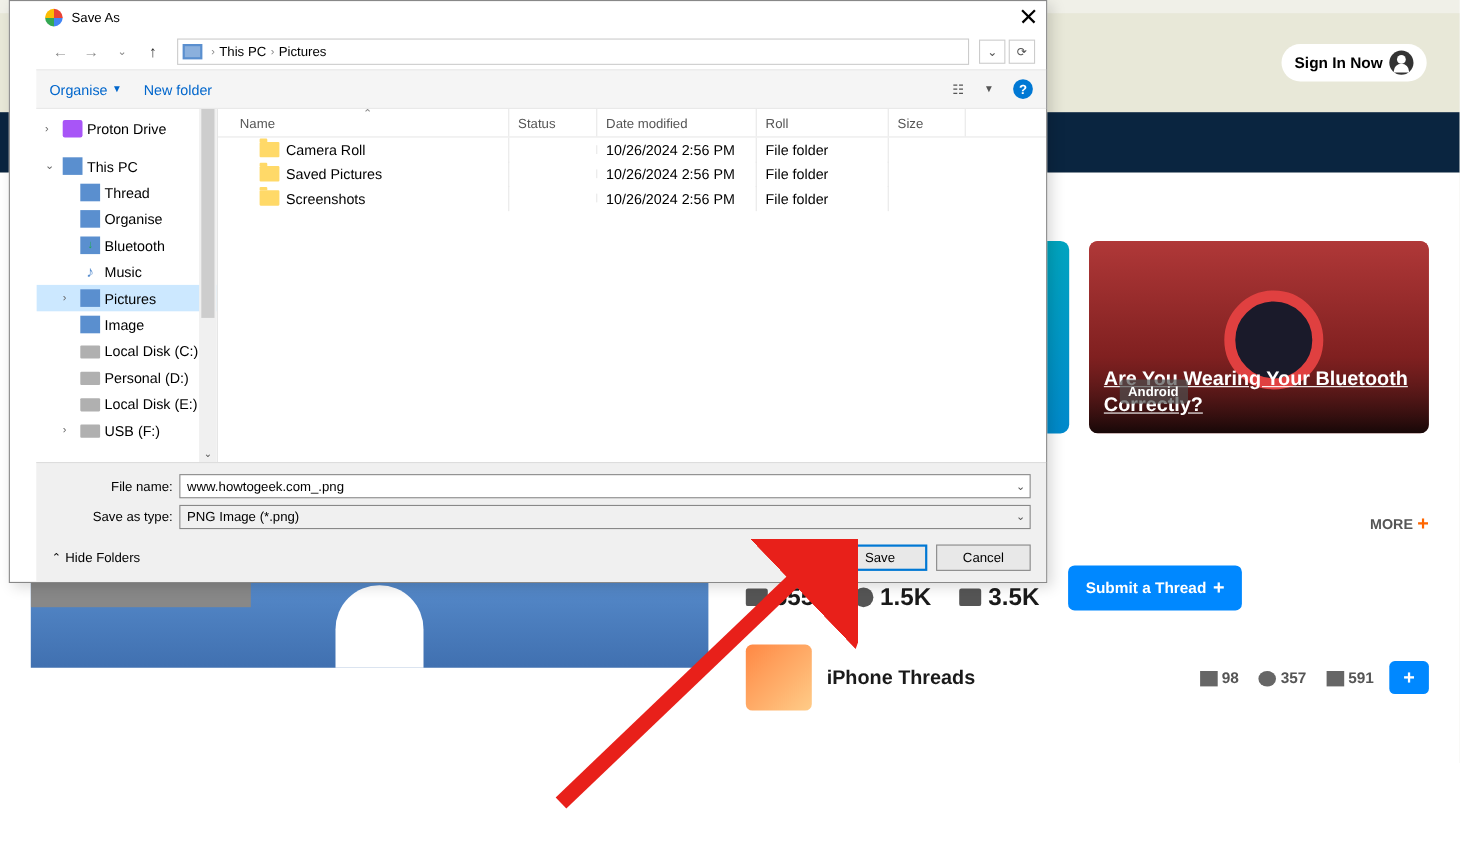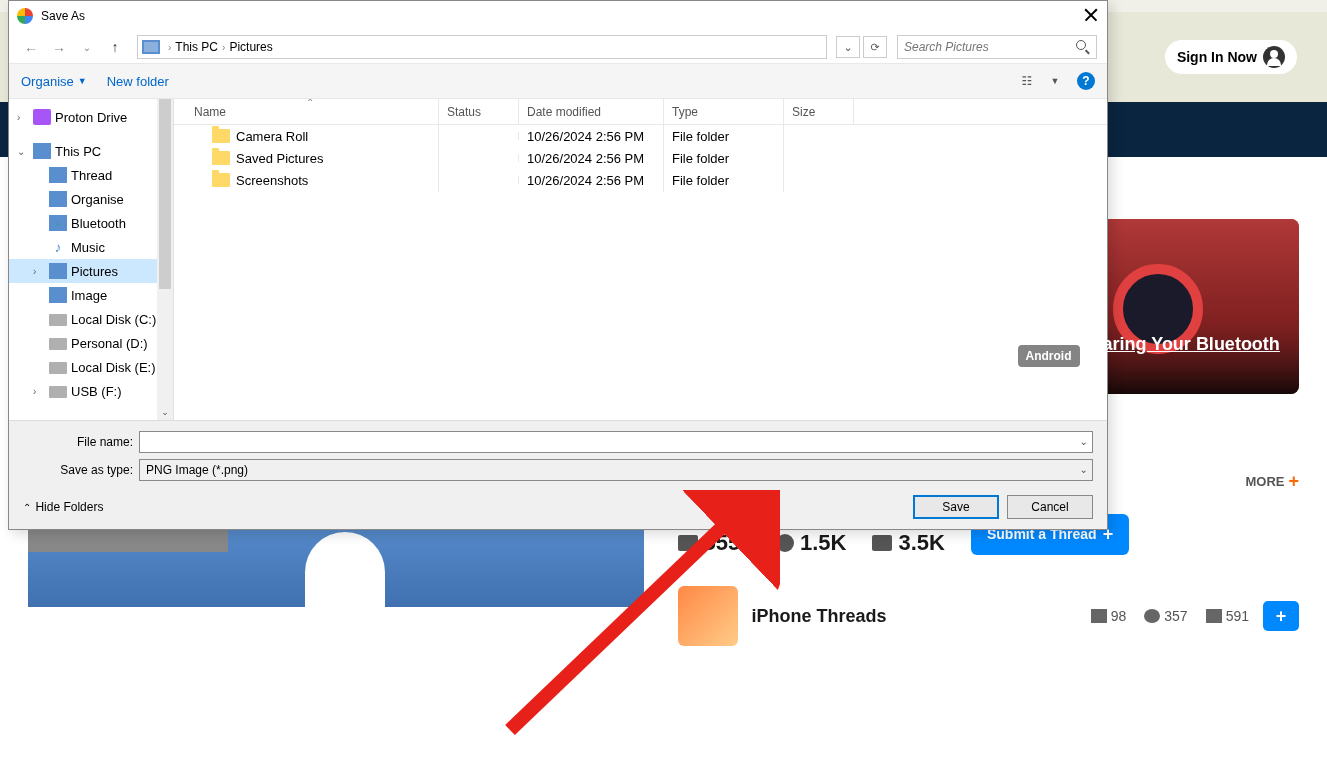--- a/index.html
+++ b/index.html
@@ -27,21 +27,21 @@
 
 .promo1-img { position: absolute; inset: 0; background: linear-gradient(to bottom, #d8c8b0 0%, #a08060 60%, rgba(0,0,0,0.6) 100%); }
 .promo1-img::before { content: ''; position: absolute; top: 30px; left: 40%; width: 100px; height: 60px; background: #222; border-radius: 4px; }
 .promo1-content { position: relative; z-index: 1; }
 .promo2-img { position: absolute; inset: 0; background: linear-gradient(to bottom, #b03838 0%, #802020 60%, rgba(0,0,0,0.6) 100%); }
 .promo2-img::before { content: ''; position: absolute; top: 45px; left: 40%; width: 70px; height: 70px; background: #1a1a2a; border-radius: 50%; border: 10px solid #e04040; }
 .promo2-content { position: relative; z-index: 1; }
 
 .sections-row { display: flex; gap: 28px; margin-top: 72px; }
 .section { flex: 1; }
-.section-header { display: flex; align-items: flex-end; justify-content: space-between; margin-bottom: 20px; }
+.section-header { display: flex; align-items: flex-start; justify-content: space-between; margin-bottom: 20px; }
 .section-title { font-size: 22px; font-weight: 800; color: #1a1a1a; display: flex; align-items: center; gap: 10px; }
 .threads-icon { display: inline-block; width: 24px; height: 20px; background: #333; border-radius: 3px; position: relative; }
 .threads-icon::after { content: ''; position: absolute; bottom: -5px; left: 4px; width: 0; height: 0; border-left: 5px solid transparent; border-right: 5px solid transparent; border-top: 6px solid #333; }
 .more-link { color: #555; font-weight: bold; font-size: 13px; display: flex; align-items: center; gap: 4px; cursor: pointer; }
 .more-link .plus { color: #ff6600; font-size: 18px; font-weight: bold; }
 .review-img { width: 616px; height: 95px; background: linear-gradient(to bottom, #5a8fcf 0%, #4070b0 100%); border-radius: 6px 6px 0 0; position: relative; overflow: hidden; }
 .review-img::before { content: ''; position: absolute; top: 20px; left: 45%; width: 80px; height: 120px; background: #fff; border-radius: 40px; }
 .review-img::after { content: ''; position: absolute; top: 0; left: 0; width: 200px; height: 40px; background: #888; }
 
 .thread-stats { display: flex; gap: 26px; align-items: center; }
@@ -52,26 +52,26 @@
 .stat-icon.users { border-radius: 50%; width: 18px; height: 18px; }
 .stat-icon.posts { position: relative; }
 .stat-value { font-size: 22px; font-weight: 800; color: #1a1a1a; }
 .submit-btn { background: #0088ff; color: #fff; padding: 10px 16px; border-radius: 6px; font-weight: bold; font-size: 14px; display: flex; align-items: center; gap: 6px; cursor: pointer; }
 .submit-btn .plus-w { font-size: 18px; }
 
 .thread-item { display: flex; align-items: center; gap: 14px; margin-top: 30px; padding-bottom: 10px; }
 .thread-thumb { width: 60px; height: 60px; border-radius: 6px; background: linear-gradient(135deg, #ff8844, #ffcc88); }
 .thread-title-txt { font-size: 18px; font-weight: 800; color: #1a1a1a; }
 .thread-meta { display: flex; gap: 18px; margin-left: auto; }
-.meta-item { display: flex; align-items: center; gap: 4px; color: #555; font-size: 14px; font-weight: normal; }
+.meta-item { display: flex; align-items: flex-end; gap: 4px; color: #555; font-size: 14px; font-weight: bold; }
 .meta-icon { width: 16px; height: 14px; background: #666; display: inline-block; }
 .new-thread-btn { width: 36px; height: 30px; background: #0088ff; border-radius: 5px; color: #fff; display: flex; align-items: center; justify-content: center; font-size: 18px; font-weight: bold; cursor: pointer; }
 
 
-.dialog { position: absolute; top: 0; left: 8px; width: 1100px; height: 530px; background: #fff; border: 1px solid #888; box-shadow: 4px 4px 12px rgba(0,0,0,0.15); display: flex; flex-direction: column; }
+.dialog { position: absolute; top: 0; left: 8px; width: 944px; height: 530px; background: #fff; border: 1px solid #888; box-shadow: 4px 4px 12px rgba(0,0,0,0.15); display: flex; flex-direction: column; padding-left: 24px; }
 .titlebar { height: 30px; display: flex; align-items: center; padding: 0 8px; position: relative; }
 .app-icon { width: 16px; height: 16px; border-radius: 50%; background: conic-gradient(#ea4335 0 90deg, #4285f4 90deg 180deg, #34a853 180deg 270deg, #fbbc05 270deg); margin-right: 8px; }
 .title-text { font-size: 12px; color: #000; }
 .close-x { position: absolute; right: 8px; top: 6px; width: 16px; height: 16px; cursor: pointer; }
 .close-x::before, .close-x::after { content: ''; position: absolute; top: 7px; left: 0; width: 16px; height: 1.5px; background: #000; }
 .close-x::before { transform: rotate(45deg); }
 .close-x::after { transform: rotate(-45deg); }
 
 .nav-row { height: 32px; display: flex; align-items: center; padding: 0 10px; gap: 4px; }
 .nav-arrow { width: 24px; height: 24px; display: flex; align-items: center; justify-content: center; color: #888; cursor: pointer; font-size: 14px; }
@@ -262,24 +262,20 @@
     <span class="nav-arrow enabled">↑</span>
     <div class="breadcrumb-bar">
       <span class="bc-icon"></span>
       <span class="bc-sep">›</span>
       <span class="bc-item">This PC</span>
       <span class="bc-sep">›</span>
       <span class="bc-item">Pictures</span>
     </div>
     <span class="bc-dropdown">⌄</span>
     <span class="refresh-btn">⟳</span>
-    <div class="search-box">
-      <input placeholder="Search Pictures" style="">
-      <span class="search-icon-sm"></span>
-    </div>
   </div>
 
   <div class="toolbar">
     <span class="toolbar-item">
       <span>Organise</span>
       <span style="font-size:9px">▼</span>
     </span>
     <span class="toolbar-item">New folder</span>
     <span class="toolbar-spacer"></span>
     <span class="view-btn">☷</span>
@@ -359,21 +355,21 @@
     </div>
 
     <div class="file-list">
       <div class="list-header">
         <div class="col col-name">
             <span class="sort">⌃</span>
             <span>Name</span>
           </div>
         <div class="col col-status">Status</div>
         <div class="col col-date">Date modified</div>
-        <div class="col col-type">Type</div>
+        <div class="col col-type">Roll</div>
         <div class="col col-size">Size</div>
       </div>
       <div class="list-body">
         <div class="row">
           <div class="col col-name">
               <span class="folder-icon"></span>
               <span>Camera Roll</span>
             </div>
           <div class="col col-status"></div>
           <div class="col col-date">10/26/2024 2:56 PM</div>
@@ -398,20 +394,21 @@
           <div class="col col-type">File folder</div>
         </div>
       </div>
     </div>
   </div>
 
   <div class="bottom-panel">
     <div class="field-row">
       <span class="field-label">File name:</span>
       <div class="field-input">
+        <input value="www.howtogeek.com_.png" style="">
         <span class="dd-arrow">⌄</span>
       </div>
     </div>
     <div class="field-row">
       <span class="field-label">Save as type:</span>
       <div class="field-input" style="background:#f0f0f0">
         <span>PNG Image (*.png)</span>
         <span class="dd-arrow">⌄</span>
       </div>
     </div>

